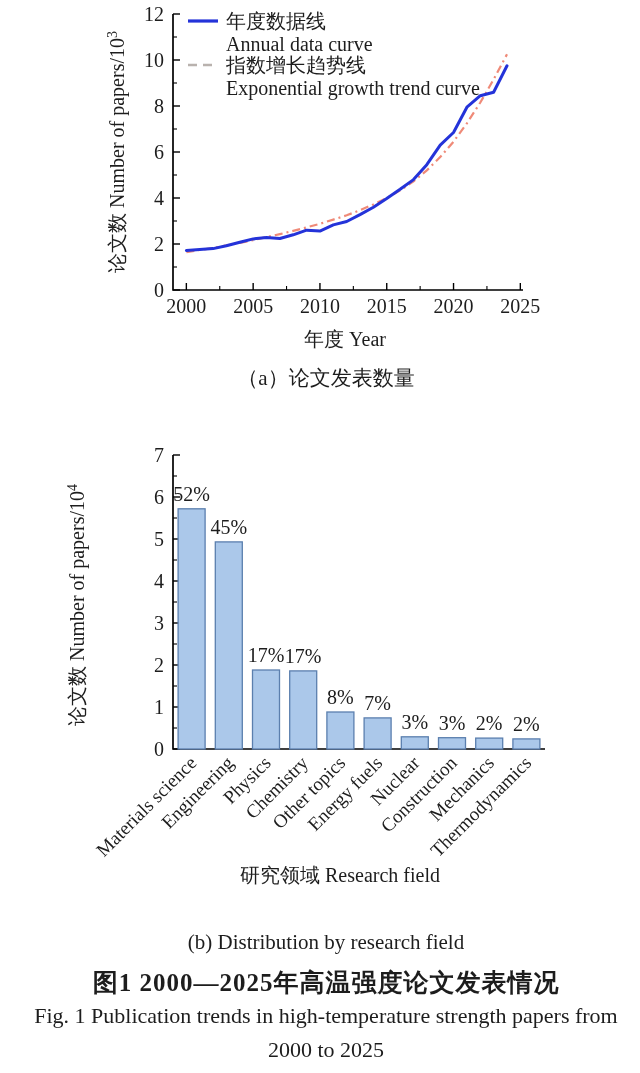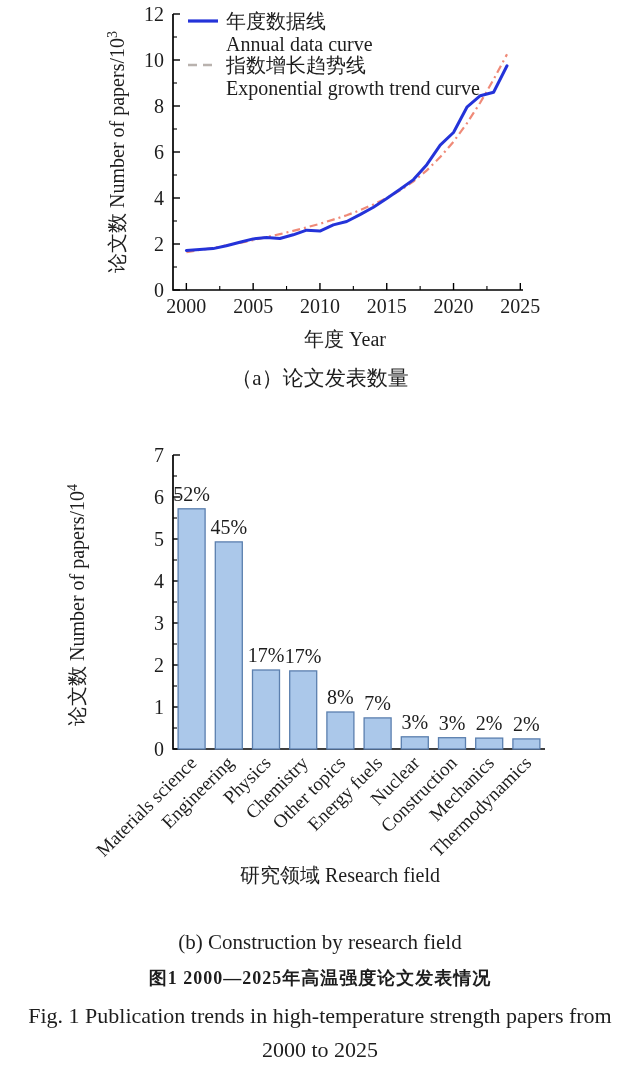--- a/index.html
+++ b/index.html
@@ -1,27 +1,27 @@
 <!DOCTYPE html>
 <html><head>
 <meta charset="utf-8">
 <style>
   html,body{margin:0;padding:0;background:#ffffff;}
   .page{position:relative;width:640px;height:1073px;background:#ffffff;overflow:hidden;
         font-family:"Liberation Serif","DejaVu Serif",serif;color:#151515;}
   .chart-svg{position:absolute;left:0;}
   #line-chart{top:0;}
   #bar-chart{top:445px;}
-  .cap{position:absolute;left:8px;width:624px;text-align:center;font-size:21px;
+  .cap{position:absolute;left:14px;width:624px;text-align:center;font-size:21px;
        color:#1d1d1d;white-space:nowrap;}
   .cap-a-zh{top:364px;}
   .cap-a-en{top:400px;}
   .cap-b-zh{top:894px;}
   .cap-b-en{top:930px;}
-  .fig-zh{top:966px;font-weight:bold;font-size:18px;letter-spacing:1px;}
+  .fig-zh{top:966px;font-weight:bold;font-size:25px;letter-spacing:1px;}
   .fig-en{font-weight:normal;font-size:22px;}
   .fig-en1{top:1003px;}
   .fig-en2{top:1037px;}
   svg text{font-family:"Liberation Serif","DejaVu Serif",serif;fill:#1d1d1d;}
 </style>
 </head>
 <body>
 
 <div class="page">
 
@@ -138,19 +138,19 @@
       <text x="346.40000000000003" y="319" text-anchor="end" font-size="19" transform="rotate(-45 346.40000000000003 319)">Other topics</text>
       <text x="383.6" y="319" text-anchor="end" font-size="19" transform="rotate(-45 383.6 319)">Energy fuels</text>
       <text x="420.80000000000007" y="319" text-anchor="end" font-size="19" transform="rotate(-45 420.80000000000007 319)">Nuclear</text>
       <text x="458.00000000000006" y="319" text-anchor="end" font-size="19" transform="rotate(-45 458.00000000000006 319)">Construction</text>
       <text x="495.20000000000005" y="319" text-anchor="end" font-size="19" transform="rotate(-45 495.20000000000005 319)">Mechanics</text>
       <text x="532.4" y="319" text-anchor="end" font-size="19" transform="rotate(-45 532.4 319)">Thermodynamics</text>
       <text x="340" y="437" text-anchor="middle" font-size="20">研究领域 Research field</text>
       <text x="84" y="160" text-anchor="middle" font-size="20" transform="rotate(-90 84 160)"><tspan>论文数 Number of papers/10</tspan><tspan dy="-7" font-size="14">4</tspan></text>
     </svg>
 
-  <div class="cap cap-b-en">(b) Construction by research field</div>
+  <div class="cap cap-b-en">(b) Distribution by research field</div>
 
   <div class="cap fig-zh">图1  2000—2025年高温强度论文发表情况</div>
   <div class="cap fig-en fig-en1">Fig. 1  Publication trends in high-temperature strength papers from</div>
   <div class="cap fig-en fig-en2">2000 to 2025</div>
 
 </div>
 
 </body></html>

